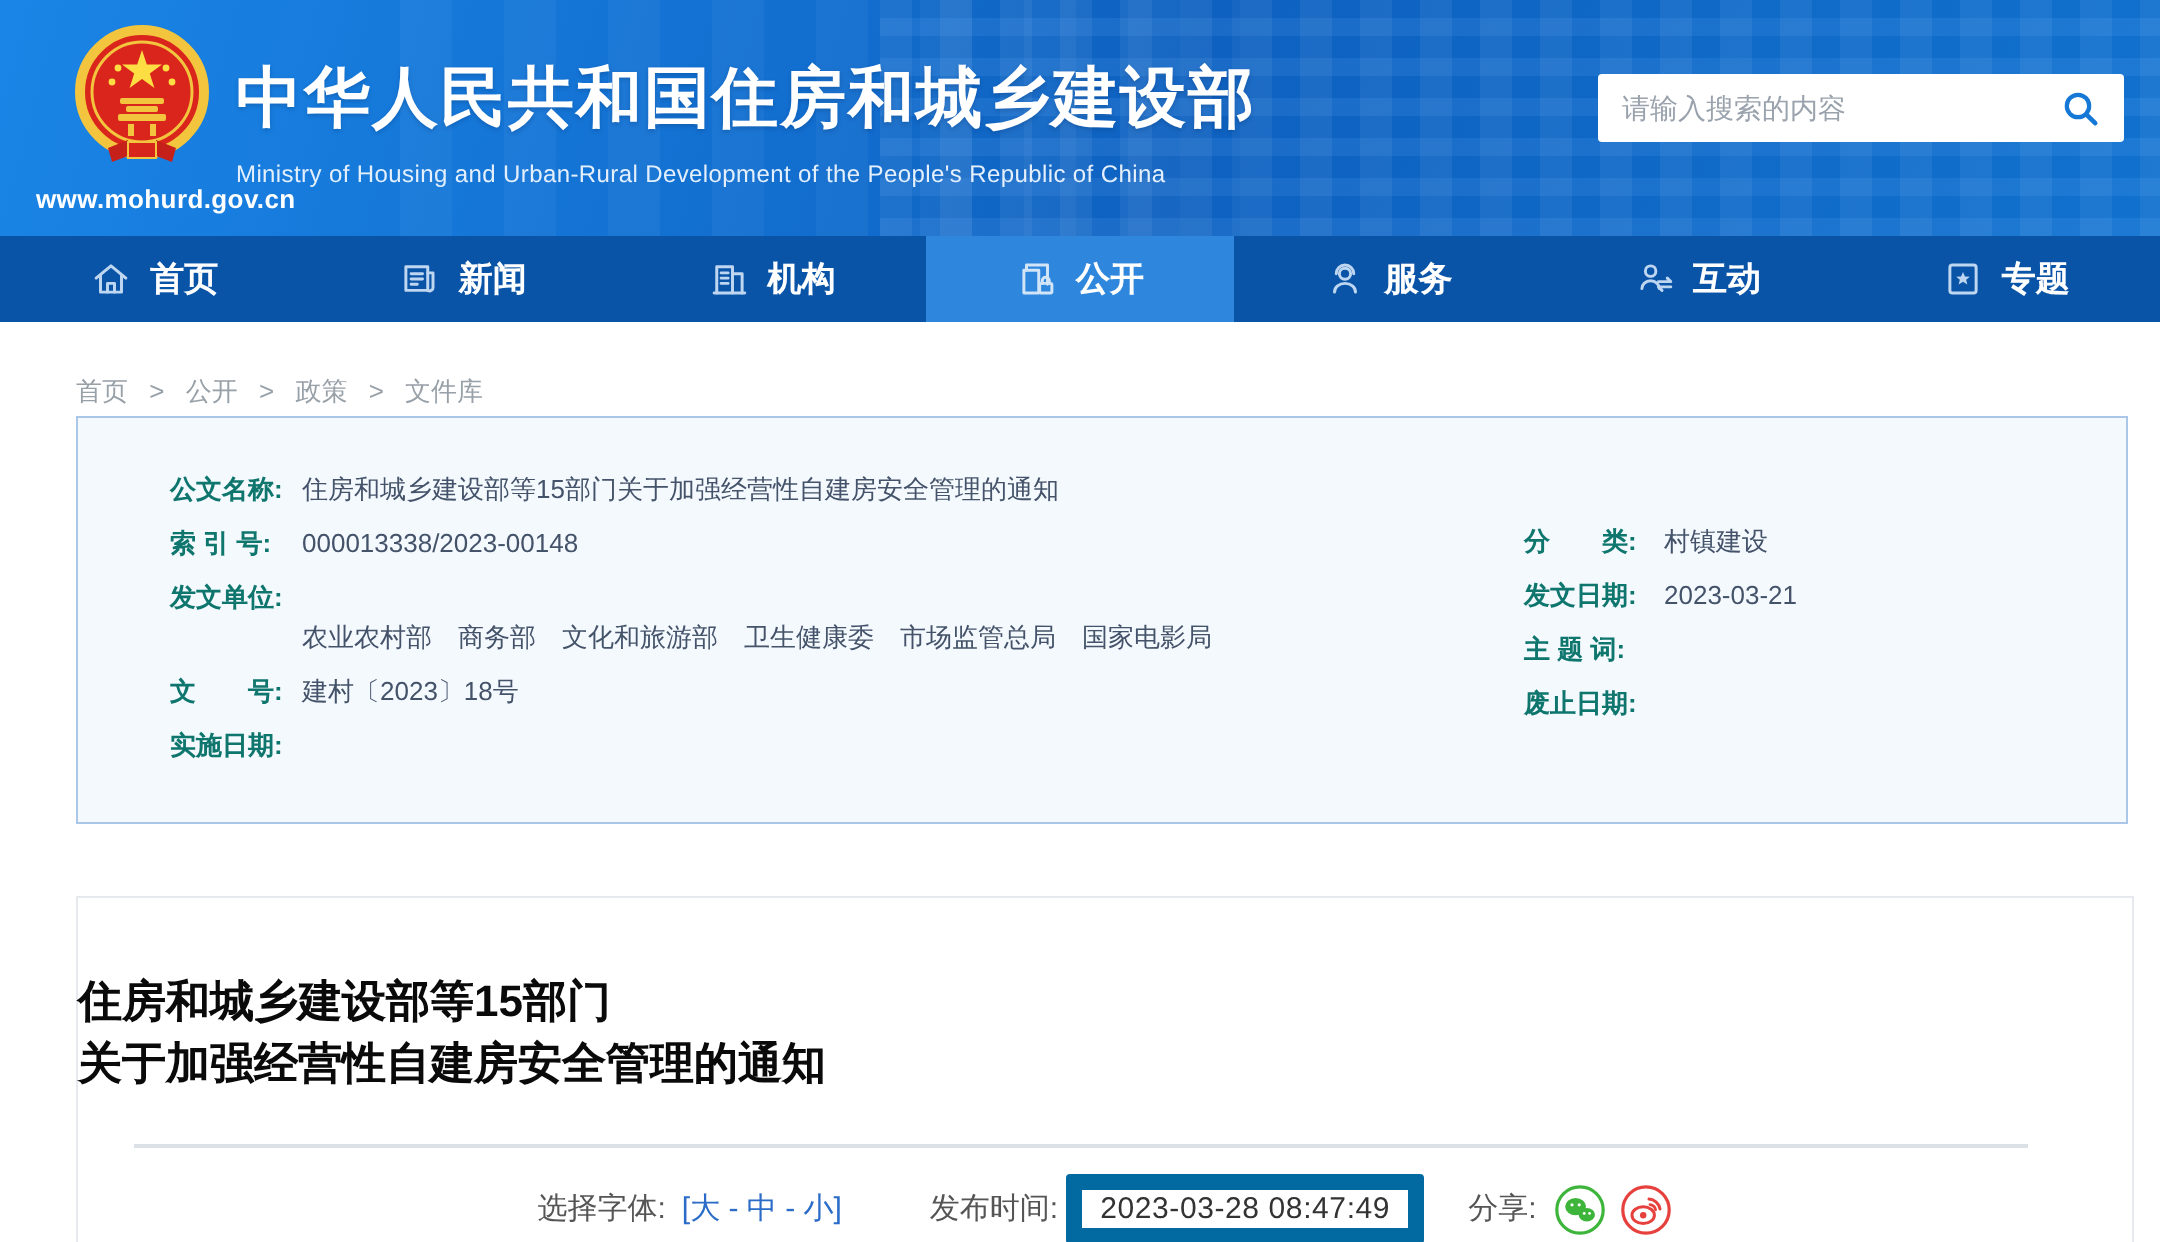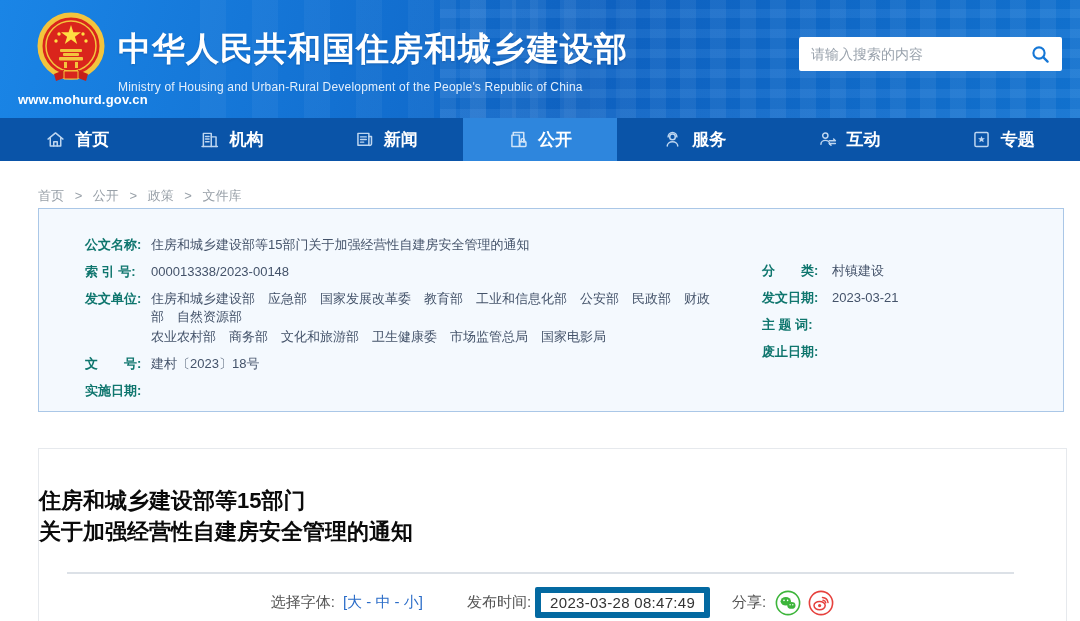--- a/index.html
+++ b/index.html
@@ -55,21 +55,21 @@
   
   .article-card { position:relative; margin:36px 13px 0 38px; height:260px;
     background:#fff; border:1px solid #e6e9ed; padding-top:36px; }
   .article-title { font-size:22px; font-weight:bold; color:#0a0a0a; line-height:31px; }
   .divider { margin:25px 52px 0 28px; border-top:2px solid #dce1e7; }
   .meta-bar { margin-top:13px; display:flex; align-items:center; justify-content:center;
     font-size:15px; color:#555; }
   .font-select { color:#2a6cc8; margin-left:8px; }
   .font-select .fsize { cursor:pointer; }
   .publish-label { margin-left:44px; }
-  .publish-box { margin-left:4px; border:6px solid #0369a1; border-radius:2px;
+  .publish-box { margin-left:4px; border:8px solid #0369a1; border-radius:2px;
     padding:1px 9px; color:#333; letter-spacing:0.3px; }
   .share-label { margin-left:22px; }
   .share-icons { display:flex; gap:7px; margin-left:9px; }
   .share-icons span { cursor:pointer; display:flex; }
 </style>
 </head>
 <body>
 
 <div class="page">
 
@@ -116,34 +116,34 @@
     <a class="nav-item">
       <svg width="21" height="21" viewBox="0 0 24 24" fill="none" stroke="#d7e8fa" stroke-width="1.7" stroke-linejoin="round" stroke-linecap="round">
         <path d="M3.5 11.5 L12 4.5 L20.5 11.5"></path>
           <path d="M6 10 V19.5 H18 V10"></path>
           <path d="M10 19.5 V14.5 H14 V19.5"></path>
       </svg>
       <span>首页</span>
     </a>
     <a class="nav-item">
       <svg width="21" height="21" viewBox="0 0 24 24" fill="none" stroke="#d7e8fa" stroke-width="1.7" stroke-linejoin="round" stroke-linecap="round">
+        <path d="M4.5 5 H17 V18.5 H4.5 Z"></path>
+          <path d="M17 8.5 H20 V16.5 A2 2 0 0 1 17 18.5"></path>
+        <path d="M7.5 9 H14 M7.5 12 H14 M7.5 15 H11"></path>
+      </svg>
+      <span>新闻</span>
+    </a>
+    <a class="nav-item">
+      <svg width="21" height="21" viewBox="0 0 24 24" fill="none" stroke="#d7e8fa" stroke-width="1.7" stroke-linejoin="round" stroke-linecap="round">
         <path d="M5 20 V5 H14 V20"></path>
           <path d="M14 9 H19.5 V20"></path>
           <path d="M3.5 20 H21"></path>
         <path d="M7.5 8.5 H11.5 M7.5 11.5 H11.5 M7.5 14.5 H11.5"></path>
       </svg>
       <span>机构</span>
-    </a>
-    <a class="nav-item">
-      <svg width="21" height="21" viewBox="0 0 24 24" fill="none" stroke="#d7e8fa" stroke-width="1.7" stroke-linejoin="round" stroke-linecap="round">
-        <path d="M4.5 5 H17 V18.5 H4.5 Z"></path>
-          <path d="M17 8.5 H20 V16.5 A2 2 0 0 1 17 18.5"></path>
-        <path d="M7.5 9 H14 M7.5 12 H14 M7.5 15 H11"></path>
-      </svg>
-      <span>新闻</span>
     </a>
     <a class="nav-item active">
       <svg width="21" height="21" viewBox="0 0 24 24" fill="none" stroke="#e8f2fc" stroke-width="1.7" stroke-linejoin="round" stroke-linecap="round">
         <path d="M6 7 V4 H18 V15"></path>
           <path d="M6 7 H14 V20 H4 V7 Z" opacity="0"></path>
           <path d="M4.5 7 H13 V20 H4.5 Z"></path>
         <rect x="13.5" y="14.5" width="7" height="5.5" rx="0.8"></rect>
           <path d="M15 14.5 V13 a2 2 0 0 1 4 0 V14.5"></path>
       </svg>
       <span>公开</span>
@@ -188,21 +188,20 @@
     <div class="row">
       <span class="lbl">公文名称:</span>
       <span class="val">住房和城乡建设部等15部门关于加强经营性自建房安全管理的通知</span>
     </div>
     <div class="row">
       <span class="lbl">索 引 号:</span>
       <span class="val">000013338/2023-00148</span>
     </div>
     <div class="row tight">
       <span class="lbl">发文单位:</span>
-      <span class="val">住房和城乡建设部 应急部 国家发展改革委 教育部 工业和信息化部 公安部 民政部 财政部 自然资源部</span>
     </div>
     <div class="row">
       <span class="lbl"></span>
       <span class="val">农业农村部 商务部 文化和旅游部 卫生健康委 市场监管总局 国家电影局</span>
     </div>
     <div class="row">
       <span class="lbl">文  号:</span>
       <span class="val">建村〔2023〕18号</span>
     </div>
     <div class="row">

